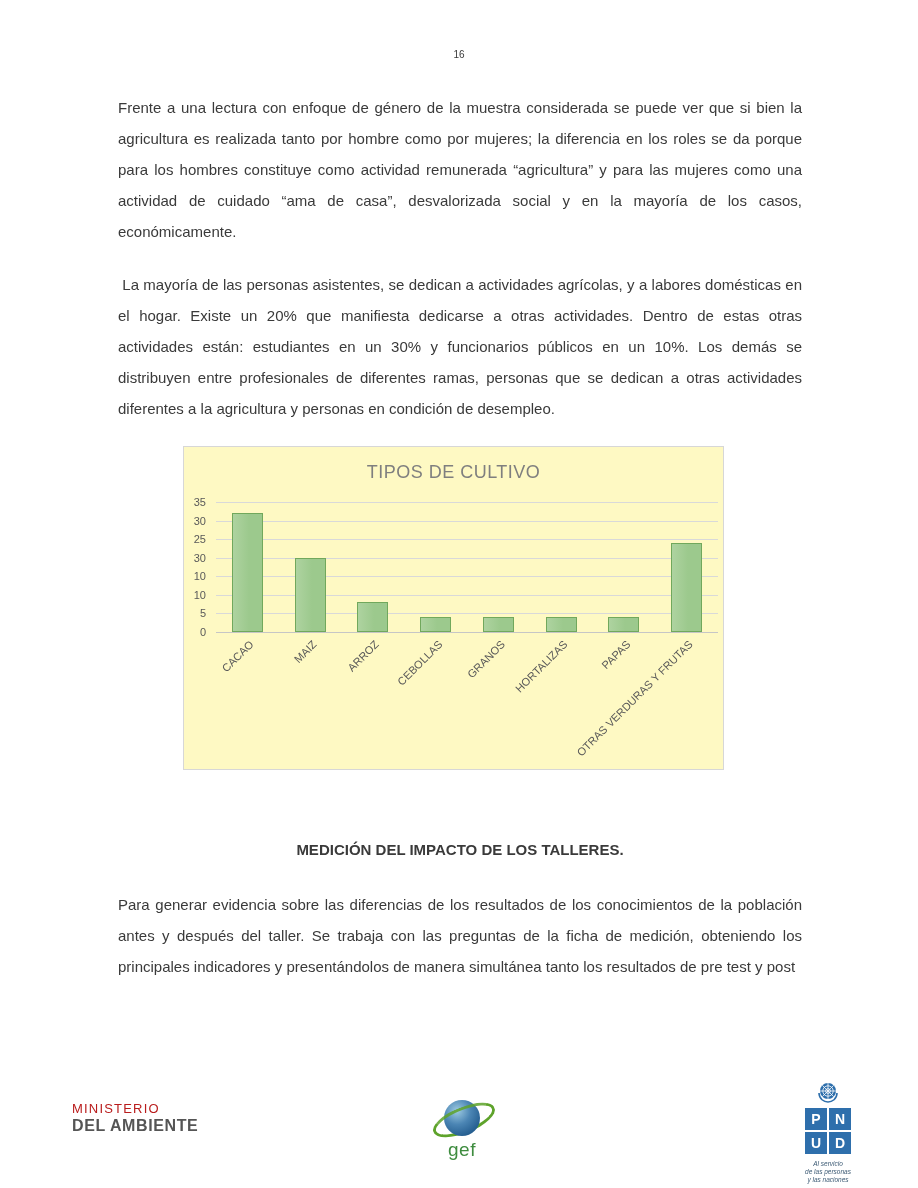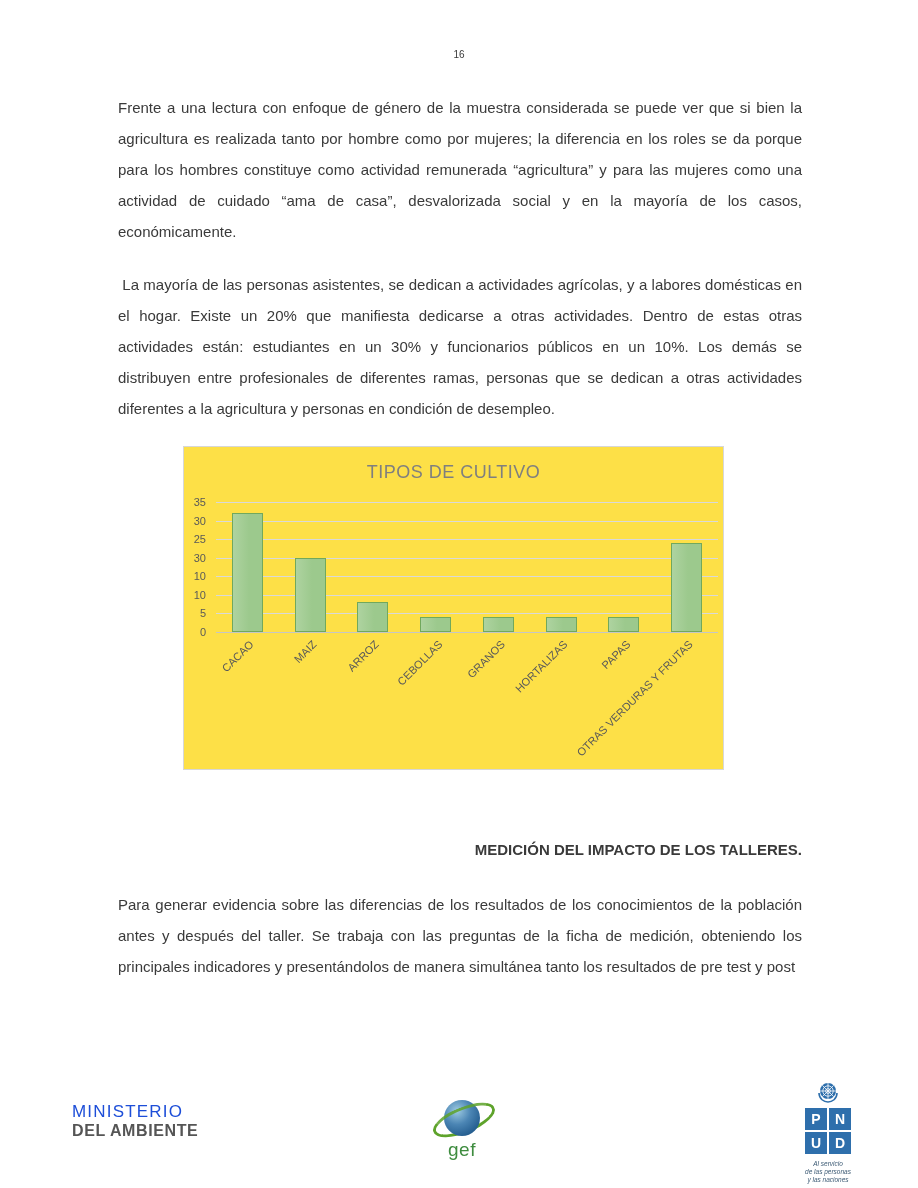--- a/index.html
+++ b/index.html
@@ -8,26 +8,26 @@
     margin:0 auto;overflow:hidden;
     font-family:"Liberation Sans",sans-serif;color:#3a3a3a;
   }
   .page-number{
     padding-top:48px;text-align:center;font-size:10px;color:#3a3a3a;line-height:14px;
   }
   .content{
     margin:30px 116px 0 118px;font-size:15px;line-height:31px;text-align:justify;
   }
   .content p{margin:0 0 22px 0;}
-  .content p.heading{font-weight:bold;text-align:right;margin:64px 0 24px 0;}
+  .content p.heading{font-weight:bold;text-align:center;margin:64px 0 24px 0;}
   .content p.last{margin-bottom:16px;}
 
   
   .chart-box{
-    width:541px;height:324px;border:1px solid #d7d7d7;background:#fde047;
+    width:541px;height:324px;border:1px solid #d7d7d7;background:#fef9c3;
     margin:14px 0 0 65px;position:relative;box-sizing:border-box;
   }
   .chart-title{
     position:absolute;top:14px;left:0;right:0;text-align:center;
     font-size:18px;letter-spacing:.5px;color:var(--title-color,#7f7f7f);line-height:22px;
   }
   .yticks{position:absolute;left:0;top:55px;width:26px;height:130px;}
   .ytick{
     position:absolute;right:4px;width:26px;text-align:right;
     font-size:11px;color:var(--axis-color,#595959);line-height:14px;
@@ -43,21 +43,21 @@
   .xticks{position:absolute;left:32px;top:191px;width:502px;height:130px;}
   .xtick{
     position:absolute;top:0;white-space:nowrap;
     transform:rotate(-45deg);transform-origin:100% 0%;
     font-size:11px;color:var(--axis-color,#595959);line-height:13px;
   }
 
   
   .footer{position:absolute;left:0;right:0;top:1078px;height:100px;}
   .logo-ministerio{position:absolute;left:72px;top:24px;line-height:1.15;}
-  .logo-ministerio .l1{font-size:17px;color:#1d4ed8;letter-spacing:1.2px;}
+  .logo-ministerio .l1{font-size:13px;color:#b91c1c;letter-spacing:1.2px;}
   .logo-ministerio .l2{font-size:16px;font-weight:bold;color:#555;letter-spacing:.6px;}
   .logo-gef{position:absolute;left:430px;top:20px;width:64px;text-align:center;}
   .gef-globe-wrap{position:relative;width:64px;height:42px;}
   .gef-globe{
     position:absolute;left:14px;top:2px;width:36px;height:36px;border-radius:50%;
     background:radial-gradient(circle at 36% 30%,#9ecbe2 0%,#4b85b4 40%,#265f91 75%,#1c4e7c 100%);
   }
   .gef-ring{
     position:absolute;left:1px;top:9px;width:60px;height:20px;border-radius:50%;
     border:3px solid #5ea32b;border-top-color:transparent;transform:rotate(-22deg);

